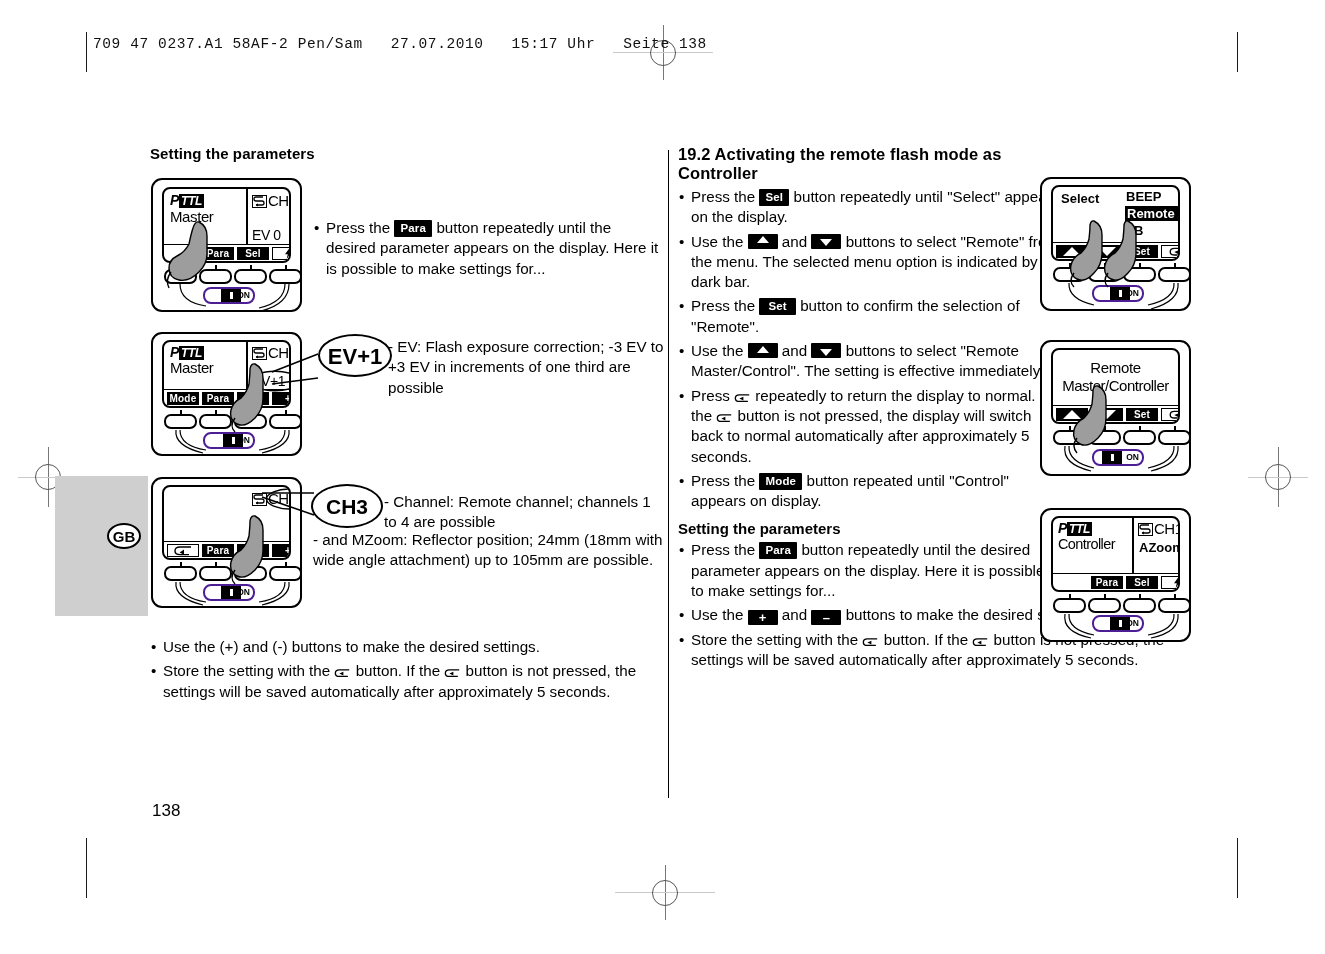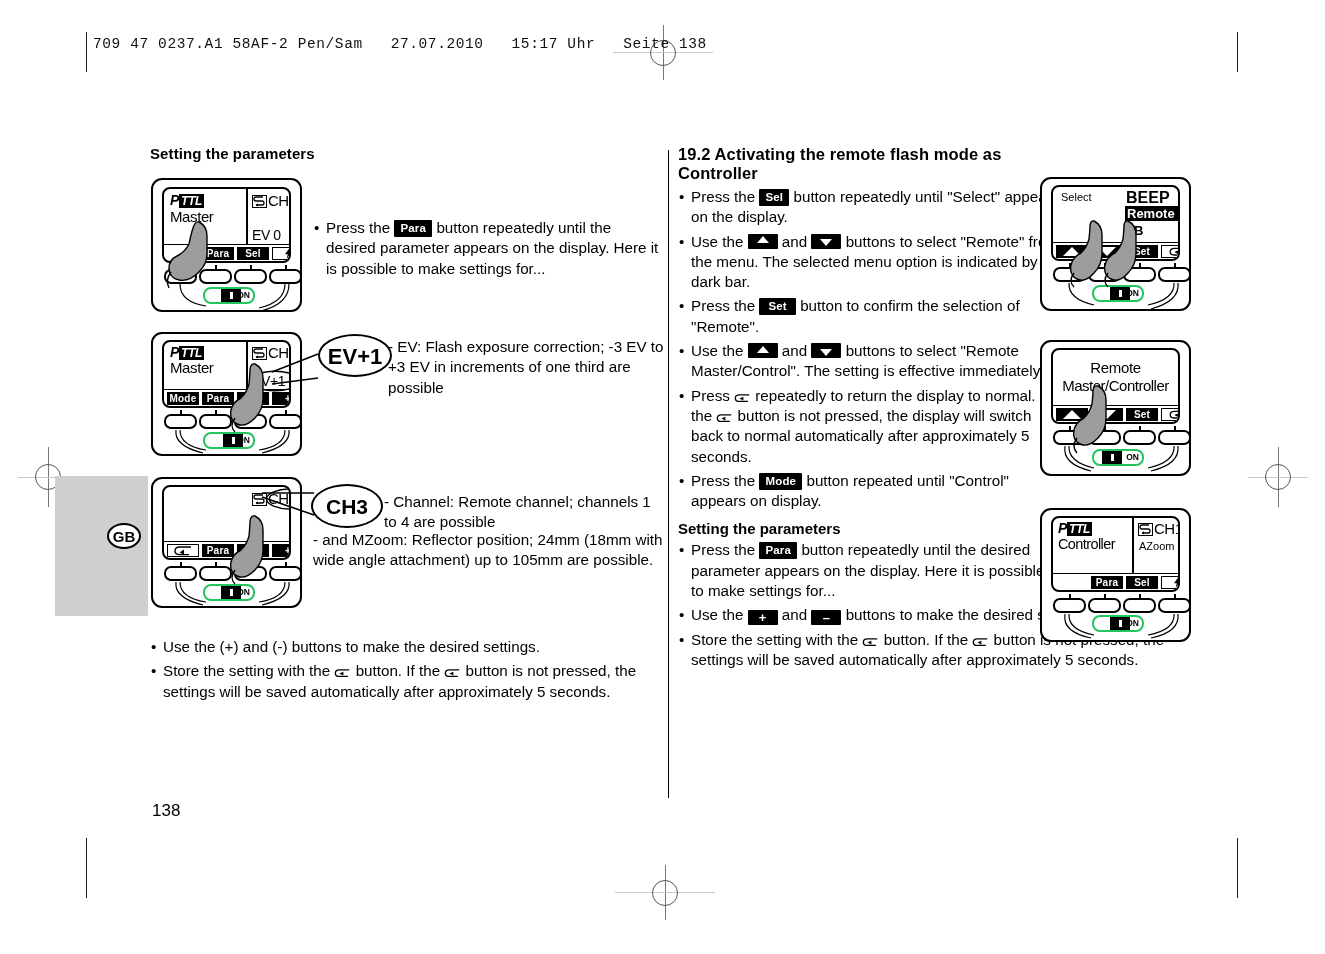--- a/index.html
+++ b/index.html
@@ -117,39 +117,39 @@
   }
   .softkey.empty { background:transparent; }
   .softkey.outline { background:#fff; border:1.4px solid #000; color:#000; line-height:11px; }
   .vdiv { position:absolute; width:1.6px; background:#000; }
 
   .lcd-text { position:absolute; font-family:"Liberation Sans", sans-serif; white-space:nowrap; }
   .t-mode { font-size:14px; font-weight:bold; letter-spacing:-.3px;font-style:italic; }
   .t-ttl { background:#000; color:#fff; font-weight:bold; padding:0 2px; font-size:12px; }
   .t-big { font-size:15px; letter-spacing:-.4px; }
   .t-med { font-size:14px; letter-spacing:-.4px; }
-  .t-small { font-size:11px; font-weight:normal;text-align:center; }
+  .t-small { font-size:13px; font-weight:bold;text-align:center; }
   .t-ch { font-size:15px; letter-spacing:-.5px; }
   .t-menu-sel { background:#000; color:#fff; font-weight:bold; font-size:13px; padding:0 2px; }
 
   
   .chglyph {
     display:inline-block; width:15px; height:13px; border:1.4px solid #000;
     position:relative; vertical-align:-2px; margin-right:1px;
   }
 
   
   .hwbtn {
     position:absolute; height:15px; border:2px solid #000; border-radius:7px; background:#fff;
   }
   .tick { position:absolute; width:1.6px; height:5px; background:#000; }
 
   
   .onoff {
-    position:absolute; width:52px; height:17px; border:2px solid #22c55e; border-radius:8px;
+    position:absolute; width:52px; height:17px; border:2px solid #4c1d95; border-radius:8px;
     background:#fff; overflow:hidden;
   }
   .onoff .knob { position:absolute; left:16px; top:0; bottom:0; width:20px; background:#000; }
   .onoff .knob::after {
     content:""; position:absolute; left:50%; top:3px; bottom:3px; width:3px;
     margin-left:-1.5px; background:#fff;
   }
   .onoff .on-lbl {
     position:absolute; right:3px; top:0; bottom:0; line-height:13px;
     font-size:8.5px; font-weight:bold;
@@ -510,21 +510,21 @@
       </span>
       <span>button is not pressed, the settings will be saved automatically after approximately 5 seconds.</span>
     </li>
   </ul>
 </div>
 
 <div class="device" style="left:1040px; top:177px; width:151px; height:134px;">
   <div class="lcd" style="top:6px; height:76px;">
     <div class="lcd-body" style="height:100%;">
       <div class="lcd-text t-small" style="left:8px; top:4px;">Select</div>
-      <div class="lcd-text" style="left:73px; top:2px; font-size:16px; font-weight:bold;">BEEP</div>
+      <div class="lcd-text" style="left:73px; top:2px; font-size:13px; font-weight:bold;">BEEP</div>
       <div class="lcd-text t-menu-sel" style="left:72px; top:19px; width:62px;">Remote</div>
       <div class="lcd-text" style="left:73px; top:36px; font-size:13px; font-weight:bold;">FB</div>
     </div>
     <div class="lcd-btnbar">
       <div class="softkey" style="left:3px; width:32px;">
         <svg width="20" height="9" viewBox="0 0 20 9" style="display:block;margin:2px auto 0 auto;">
             <path d="M10 0 L19 9 L1 9 Z" fill="#fff"></path>
           </svg>
       </div>
       <div class="softkey" style="left:38px; width:32px;">

